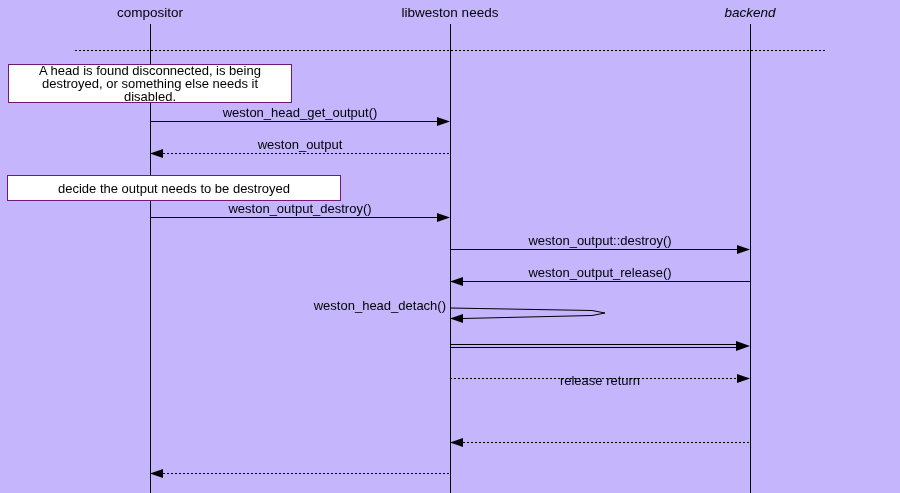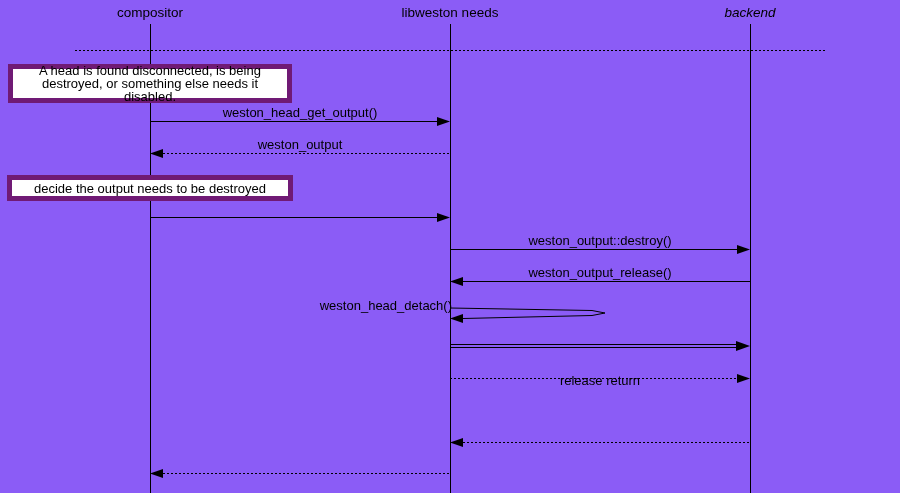--- a/index.html
+++ b/index.html
@@ -1,41 +1,41 @@
 <!DOCTYPE html>
 <html><head>
 <meta charset="utf-8">
 <style>
   html, body { margin: 0; padding: 0; background: #ffffff; }
   #canvas {
     position: relative;
     width: 900px;
     height: 493px;
-    background: #8b5cf6;
+    background: #c4b5fd;
     font-family: "Liberation Sans", "DejaVu Sans", sans-serif;
     color: #000000;
     overflow: hidden;
   }
   #diagram-svg { position: absolute; left: 0; top: 0; }
   .lbl {
     position: absolute;
     font-size: 13px;
     line-height: 14px;
     white-space: nowrap;
     color: #000;
   }
   .center { transform: translateX(-50%); }
   .actor-label { font-size: 13.5px; }
   .divider-label {
     background: #ffffff;
     padding: 0 4px;
   }
   .note-box {
     position: absolute;
-    border: 5px solid #701a75;
+    border: 1px solid #701a75;
     background: #ffffff;
     font-size: 13px;
     line-height: 13px;
     text-align: center;
     display: flex;
     align-items: center;
     justify-content: center;
     box-sizing: border-box;
   }
   .rightalign { transform: translateX(-100%); }
@@ -105,23 +105,24 @@
     </g>
   </svg>
 
   <div class="lbl center actor-label" style="left:150px; top:6px;">compositor</div>
   <div class="lbl center actor-label" style="left:450px; top:6px;">libweston needs</div>
   <div class="lbl center actor-label" style="left:750px; top:6px;font-style:italic;">backend</div>
 
 
   <div class="note-box" style="left:8px; top:64px; width:284px; height:39px; padding:1px 6px;">A head is found disconnected, is being destroyed, or something else needs it disabled.</div>
 
-  <div class="note-box" style="left:7px; top:175px; width:286px; height:26px;">decide the output needs to be destroyed</div>
+  <div class="note-box" style="left:7px; top:175px; width:334px; height:26px;">decide the output needs to be destroyed</div>
 
 
   <div class="lbl center" style="left:300px; top:106px;">weston_head_get_output()</div>
   <div class="lbl center" style="left:300px; top:138px;">weston_output</div>
+  <div class="lbl center" style="left:300px; top:202px;">weston_output_destroy()</div>
   <div class="lbl center" style="left:600px; top:234px;">weston_output::destroy()</div>
   <div class="lbl center" style="left:600px; top:266px;">weston_output_release()</div>
-  <div class="lbl rightalign" style="left:446px; top:299px;margin-left:6px;">weston_head_detach()</div>
+  <div class="lbl rightalign" style="left:446px; top:299px;">weston_head_detach()</div>
   <div class="lbl center" style="left:600px; top:363px;margin-top:11px;">release return</div>
 
 </div>
 
 </body></html>

